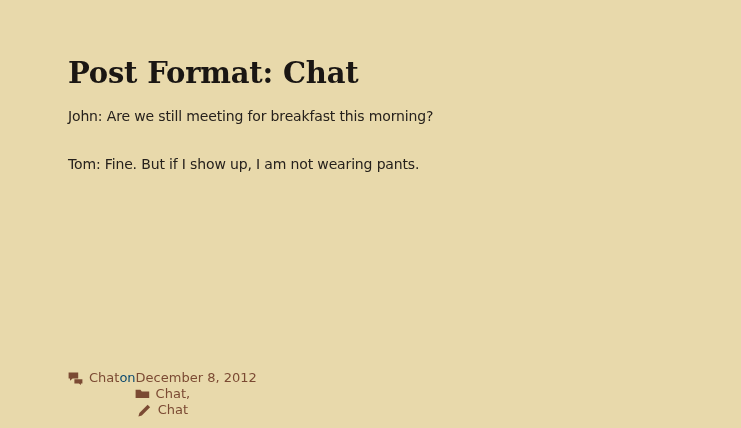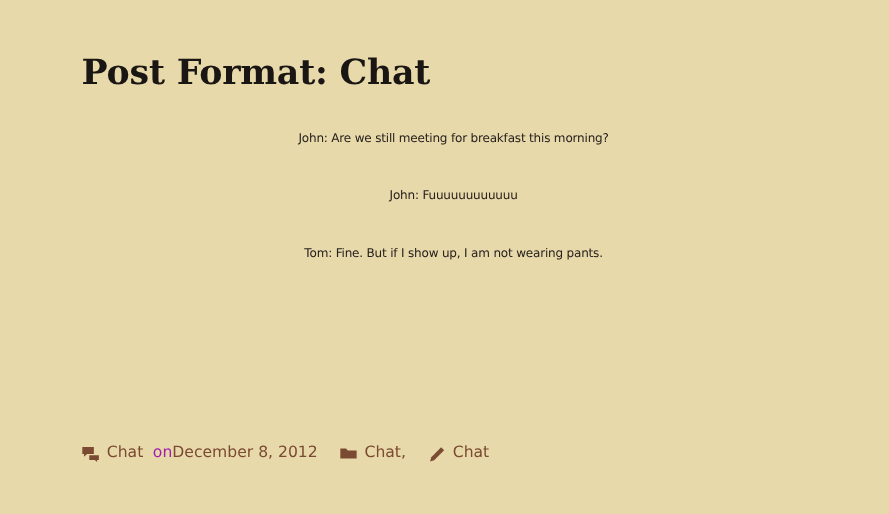--- a/index.html
+++ b/index.html
@@ -23,54 +23,53 @@
 
   .post-title {
     font-family: "DejaVu Serif", serif;
     font-weight: bold;
     font-size: 29px;
     line-height: 34px;
     color: #1a1613;
     margin: 0;
     padding: 0;
     position: absolute;
-    top: 43px;
+    top: 56px;
     left: 0;
     letter-spacing: -0.2px;
   }
 
   .post-content {
     position: absolute;
     top: 106px;
     left: 0;
     width: 620px;
   }
 
   .chat-line {
     font-family: "DejaVu Sans", sans-serif;
-    font-size: 10px;
+    font-size: 14px;
     line-height: 20px;
     color: #26211c;
     margin: 0 0 28px 0;
     padding: 0;
     letter-spacing: -0.15px;
     white-space: nowrap;
-    text-align: center;
   }
 
   .chat-line:last-child {
     margin-bottom: 6px;
   }
 
   .entry-meta {
     position: absolute;
     top: 370px;
     left: 0;
     display: flex;
-    flex-direction: row;
+    flex-direction: column;
     align-items: center;
     font-family: "DejaVu Sans", sans-serif;
     font-size: 13px;
     line-height: 16px;
     color: #7b4a33;
     white-space: nowrap;
   }
 
   .meta-item {
     display: inline-flex;
@@ -93,38 +92,36 @@
 
   .meta-icon svg { display: block; }
 
   .meta-link {
     color: #7b4a33;
     text-decoration: none;
     cursor: pointer;
   }
 
   .meta-text {
-    color: #a21caf;
-    margin-left: 8px;
+    color: #0c4a6e;
   }
 
   .meta-sep {
     color: #7b4a33;
   }
 </style>
 </head>
 <body>
 
 <div class="post">
 
   <h1 class="post-title">Post Format: Chat</h1>
 
   <div class="post-content">
     <p class="chat-line">John: Are we still meeting for breakfast this morning?</p>
-    <p class="chat-line">John: Fuuuuuuuuuuuu</p>
     <p class="chat-line">Tom: Fine. But if I show up, I am not wearing pants.</p>
   </div>
 
   <div class="entry-meta">
 
     <span class="meta-item">
       <span class="meta-icon">
         <svg width="15" height="13" viewBox="0 0 15 13" aria-hidden="true">
           <path d="M0.6 0.6 H10.2 V6.4 H4.6 L2.0 8.7 V6.4 H0.6 Z" fill="#7b4a33"></path>
           <path d="M6.4 7.3 H14.4 V11.4 H12.9 V13.0 L10.9 11.4 H6.4 Z" fill="#7b4a33"></path>

